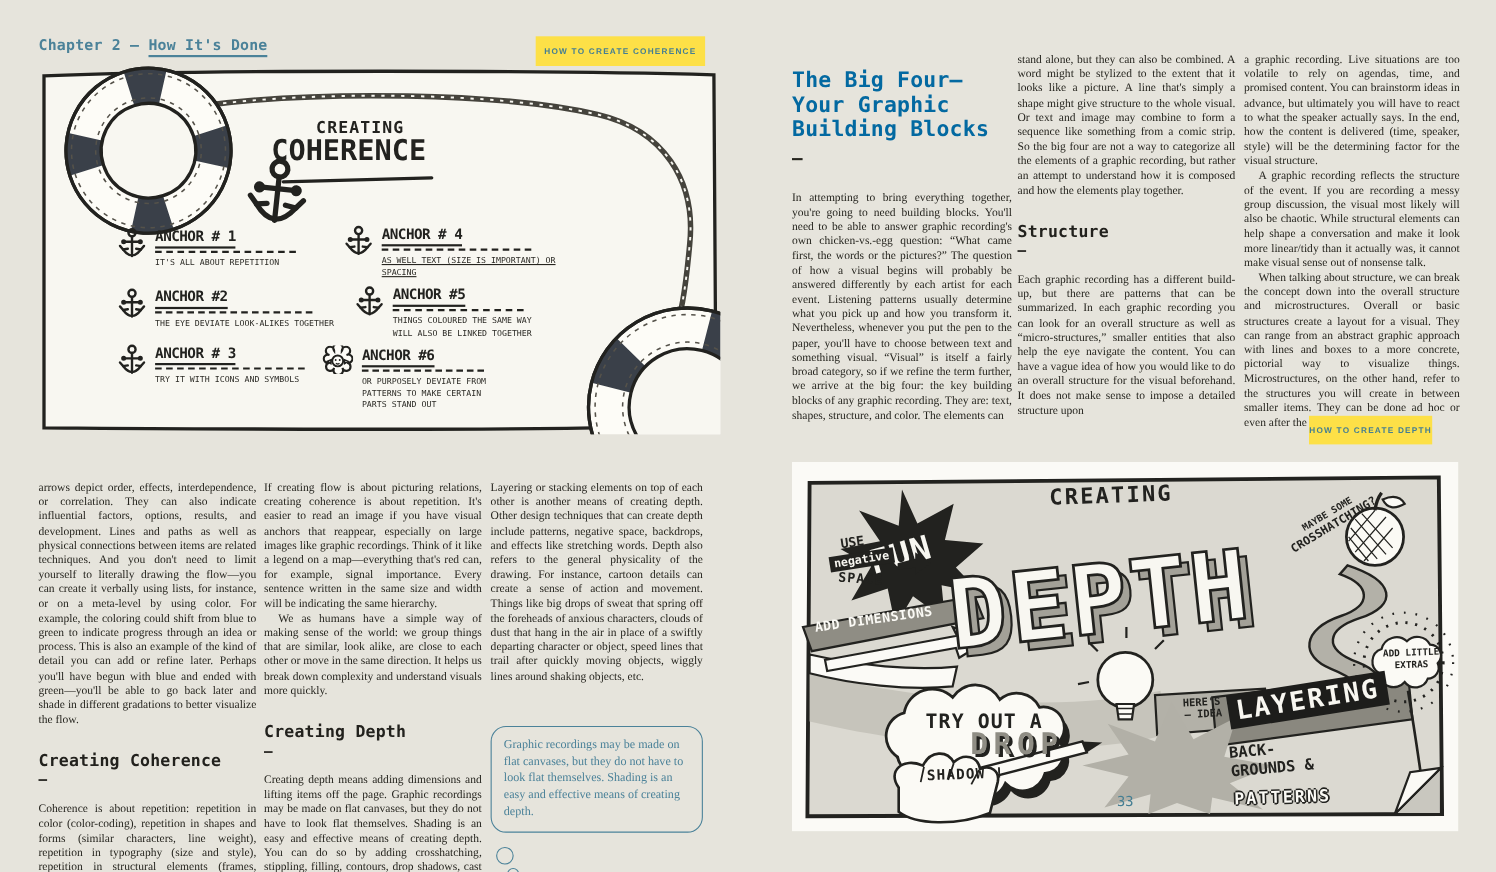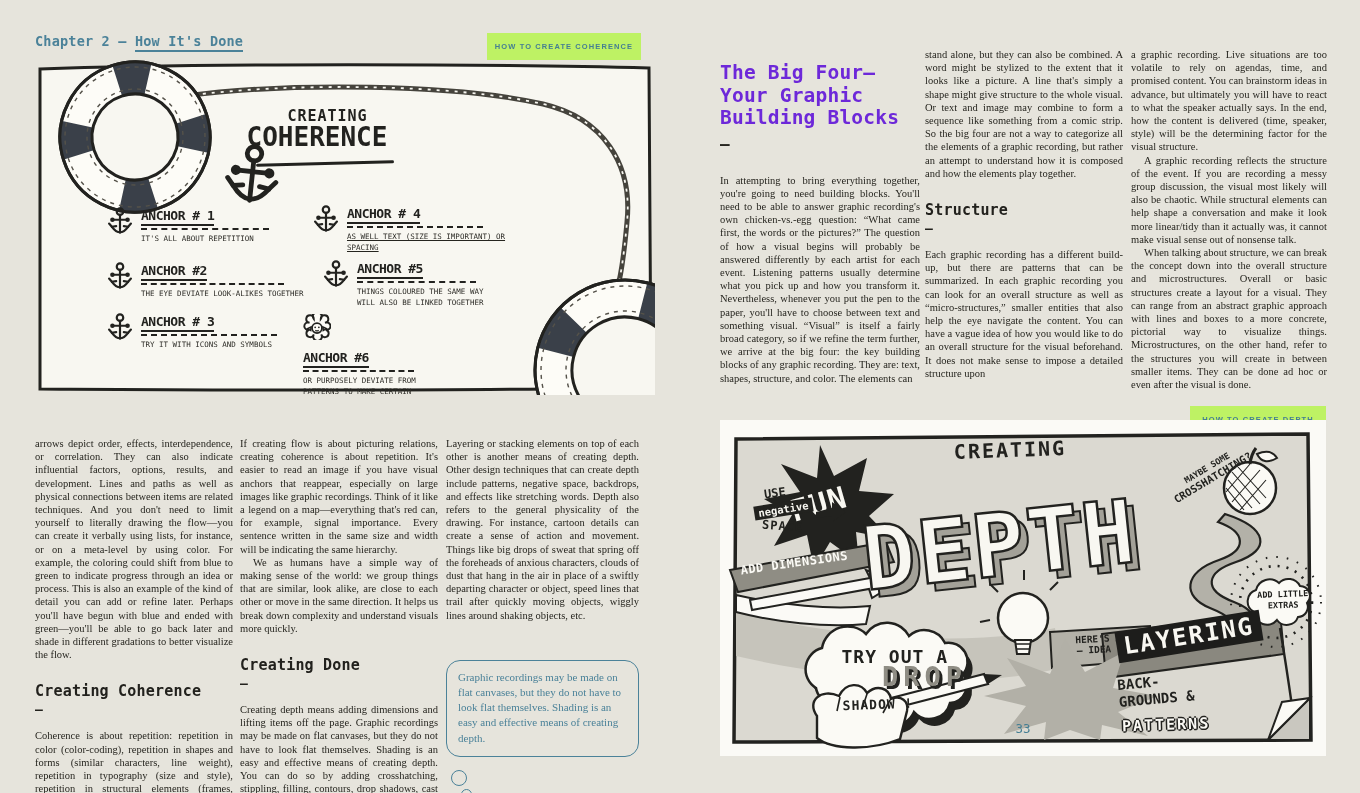--- a/index.html
+++ b/index.html
@@ -5,23 +5,23 @@
   * { margin:0; padding:0; box-sizing:border-box; }
   html,body { width:1360px; height:793px; }
   body { position:relative; background:#e6e4dc; font-family:"Liberation Serif",serif; color:#26251f; overflow:hidden; }
   .abs { position:absolute; }
   .mono { font-family:"DejaVu Sans Mono",monospace; }
 
   
   .chapter { left:35px; top:33px; font:bold 13.5px "DejaVu Sans Mono",monospace; color:#4b8299; letter-spacing:.2px; }
   .chapter .lnk { border-bottom:2px solid #4b8299; padding-bottom:1px; cursor:pointer; }
 
-  .tab { background:#bef264; color:#447e93; font:600 7.5px "Liberation Sans",sans-serif; letter-spacing:1.1px; display:flex; align-items:center; justify-content:center; }
+  .tab { background:#fde047; color:#447e93; font:600 7.5px "Liberation Sans",sans-serif; letter-spacing:1.1px; display:flex; align-items:center; justify-content:center; }
   .tab1 { left:487px; top:33px; width:154px; height:27px; }
-  .tab2 { left:1190px; top:406px; width:136px; height:26px; }
+  .tab2 { left:1190px; top:378px; width:112px; height:26px; }
 
   
   .panel1 { left:35px; top:60px; width:620px; height:335px; overflow:hidden; }
   .panel2 { left:720px; top:420px; width:606px; height:336px; overflow:hidden; }
   .panel1 svg.art, .panel2 svg.art { position:absolute; left:0; top:0; }
 
   .c-title-top { left:240px; top:47px; width:105px; text-align:center; font-size:15px; font-weight:bold; letter-spacing:1px; color:#22221f; }
   .c-title-main { left:198px; top:62px; width:168px; text-align:center; font-size:26px; font-weight:bold; color:#22221f; }
   .c-underline { left:221px; top:102px; width:138px; height:3px; background:#22221f; border-radius:2px; transform:rotate(-1.5deg); }
 
@@ -30,21 +30,21 @@
   .a-label { font-size:13px; font-weight:bold; color:#22221f; border-bottom:2px solid #22221f; padding-bottom:1px; display:inline-block; letter-spacing:-.5px; }
   .a-dash { border-top:2px dashed #22221f; width:85%; margin-top:2px; }
   .a-desc { font-size:7.5px; line-height:10.5px; margin-top:4px; color:#2c2b26; letter-spacing:0; }
 
   
   .bodycol { position:absolute; font-size:10.5px; line-height:13.2px; text-align:justify; color:#26251f; }
   .bodycol p { margin:0; }
   .bodycol p.indent { text-indent:13px; }
   h3.sec { font:bold 15px/19px "DejaVu Sans Mono",monospace; color:#22211d; letter-spacing:.2px; margin-top:21px; }
   .dashline { font:bold 13px/13px "DejaVu Sans Mono",monospace; color:#22211d; margin:2px 0 13px; }
-  h2.big { font:bold 19.5px/22.5px "DejaVu Sans Mono",monospace; color:#6d28d9; letter-spacing:.2px; }
+  h2.big { font:bold 19.5px/22.5px "DejaVu Sans Mono",monospace; color:#0369a1; letter-spacing:.2px; }
   .bigdash { font:bold 16px/16px "DejaVu Sans Mono",monospace; margin:6px 0 22px; }
 
   .quotebox { margin-top:38px; border:1.5px solid #4b8299; border-radius:14px; padding:9px 11px 10px; color:#4b8299; font-size:11px; line-height:15.2px; text-align:left; }
   .qcircles { margin-top:11px; height:40px; position:relative; }
   .qc1 { position:absolute; left:5px; top:2px; width:16px; height:16px; border:1.5px solid #4b8299; border-radius:50%; }
   .qc2 { position:absolute; left:15px; top:21px; width:11px; height:11px; border:1.5px solid #4b8299; border-radius:50%; }
 
   .pagenum { font:12.5px "DejaVu Sans Mono",monospace; color:#447e93; text-align:center; }
   .pn32 { left:35px; top:757px; width:620px;margin-top:44px; }
   .pn33 { left:720px; top:721px; width:606px; }
@@ -172,21 +172,21 @@
         <circle cx="12" cy="4.5" r="3"></circle>
         <line x1="12" y1="7.5" x2="12" y2="24"></line>
         <line x1="6" y1="12" x2="18" y2="12"></line>
         <circle cx="5" cy="12" r="1.1" fill="#22221f"></circle>
         <circle cx="19" cy="12" r="1.1" fill="#22221f"></circle>
         <path d="M4.5 18.5 Q12 28.5 19.5 18.5"></path>
         <path d="M4.5 18.5 l-2.6 -3 M4.5 18.5 l4 -0.6 M19.5 18.5 l2.6 -3 M19.5 18.5 l-4 -0.6"></path>
       </svg>
     <div class="a-text"><span class="a-label mono">ANCHOR #5</span><div class="a-dash"></div><div class="a-desc mono" style="width:140px">THINGS COLOURED THE SAME WAY WILL ALSO BE LINKED TOGETHER</div></div>
   </div>
-  <div class="a-item abs" style="left:268px;top:254px;flex-direction:column;">
+  <div class="a-item abs" style="left:258px;top:254px;">
     <svg class="a-icon" width="28" height="26" viewBox="0 0 26 22">
       <path d="M6,7 a3.5,3.5 0 1 1 4,-3.5 a4,4 0 1 1 6.5,0 a3.5,3.5 0 1 1 4,3.5 a3.5,3.5 0 1 1 0.5,6.5 a3.5,3.5 0 1 1 -4,4.5 a4,4 0 1 1 -7,0 a3.5,3.5 0 1 1 -4,-4.5 a3.5,3.5 0 1 1 0,-6.5 z" fill="#fdfcf7" stroke="#22221f" stroke-width="1.8"></path>
       <path d="M7.5,11 l-3.2,1.4 2.9,1.9 z M18.5,11 l3.2,1.4 -2.9,1.9 z" fill="#fdfcf7" stroke="#22221f" stroke-width="1.4"></path>
       <circle cx="13" cy="12" r="4.6" fill="#fdfcf7" stroke="#22221f" stroke-width="1.6"></circle>
       <circle cx="11.3" cy="11.3" r="0.8" fill="#22221f"></circle>
         <circle cx="14.7" cy="11.3" r="0.8" fill="#22221f"></circle>
       <path d="M11.5,14 q1.5,1.3 3,0" fill="none" stroke="#22221f" stroke-width="1.2"></path>
     </svg>
     <div class="a-text"><span class="a-label mono">ANCHOR #6</span><div class="a-dash"></div><div class="a-desc mono" style="width:130px">OR PURPOSELY DEVIATE FROM PATTERNS TO MAKE CERTAIN PARTS STAND OUT</div></div>
   </div>
@@ -195,21 +195,21 @@
 <div class="bodycol" style="left:35px;top:437px;width:198px;">
   <p>arrows depict order, effects, interdependence, or correlation. They can also indicate influential factors, options, results, and development. Lines and paths as well as physical connections between items are related techniques. And you don't need to limit yourself to literally drawing the flow—you can create it verbally using lists, for instance, or on a meta-level by using color. For example, the coloring could shift from blue to green to indicate progress through an idea or process. This is also an example of the kind of detail you can add or refine later. Perhaps you'll have begun with blue and ended with green—you'll be able to go back later and shade in different gradations to better visualize the flow.</p>
   <h3 class="sec">Creating Coherence</h3>
   <div class="dashline">–</div>
   <p>Coherence is about repetition: repetition in color (color-coding), repetition in shapes and forms (similar characters, line weight), repetition in typography (size and style), repetition in structural elements (frames, boxes, etc.).</p>
 </div>
 
 <div class="bodycol" style="left:240px;top:437px;width:198px;">
   <p>If creating flow is about picturing relations, creating coherence is about repetition. It's easier to read an image if you have visual anchors that reappear, especially on large images like graphic recordings. Think of it like a legend on a map—everything that's red can, for example, signal importance. Every sentence written in the same size and width will be indicating the same hierarchy.</p>
   <p class="indent">We as humans have a simple way of making sense of the world: we group things that are similar, look alike, are close to each other or move in the same direction. It helps us break down complexity and understand visuals more quickly.</p>
-  <h3 class="sec">Creating Done</h3>
+  <h3 class="sec">Creating Depth</h3>
   <div class="dashline">–</div>
   <p>Creating depth means adding dimensions and lifting items off the page. Graphic recordings may be made on flat canvases, but they do not have to look flat themselves. Shading is an easy and effective means of creating depth. You can do so by adding crosshatching, stippling, filling, contours, drop shadows, cast shadows, etc.</p>
 </div>
 
 <div class="bodycol" style="left:446px;top:437px;width:193px;">
   <p>Layering or stacking elements on top of each other is another means of creating depth. Other design techniques that can create depth include patterns, negative space, backdrops, and effects like stretching words. Depth also refers to the general physicality of the drawing. For instance, cartoon details can create a sense of action and movement. Things like big drops of sweat that spring off the foreheads of anxious characters, clouds of dust that hang in the air in place of a swiftly departing character or object, speed lines that trail after quickly moving objects, wiggly lines around shaking objects, etc.</p>
   <div class="quotebox"><span>Graphic recordings may be made on flat canvases, but they do not have to look flat themselves. Shading is an easy and effective means of creating depth.</span></div>
   <div class="qcircles">
       <div class="qc1"></div>
       <div class="qc2"></div>

